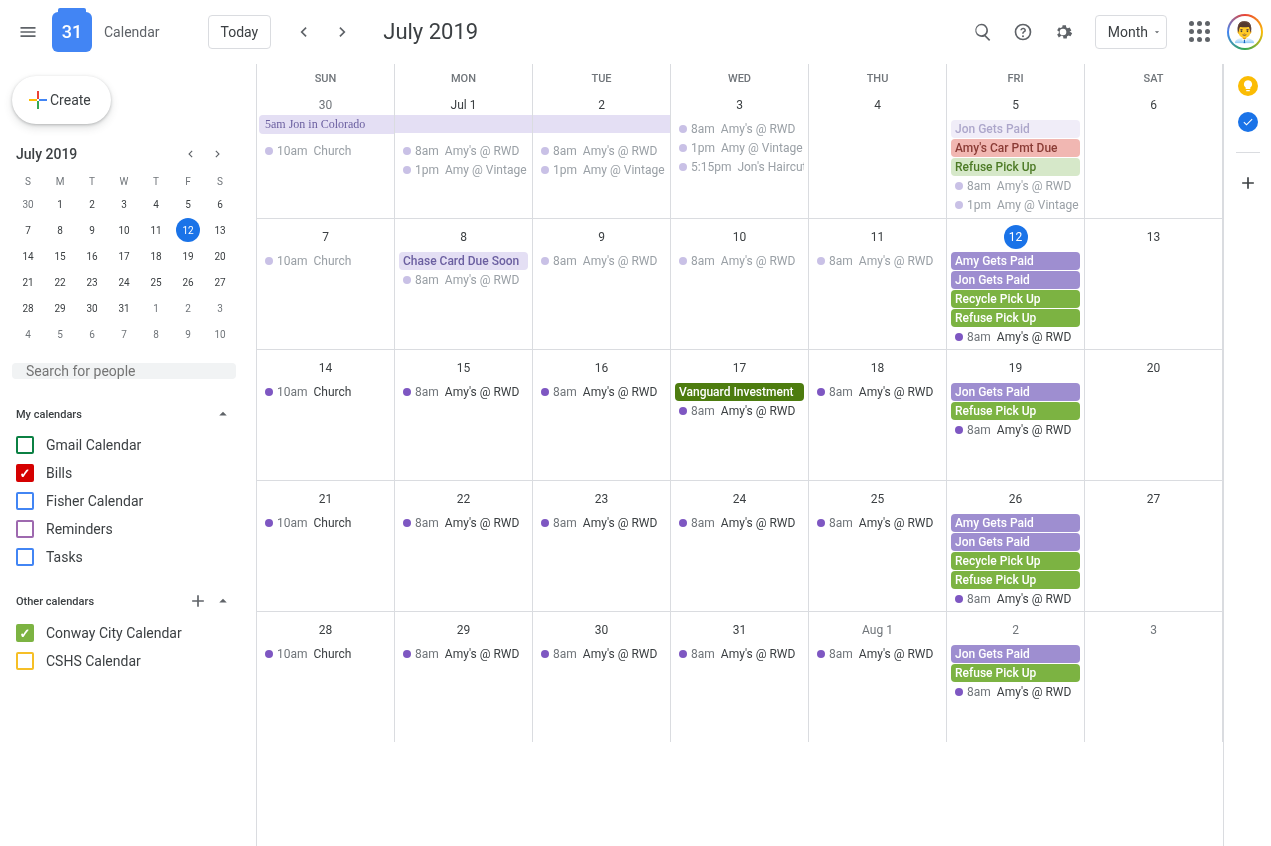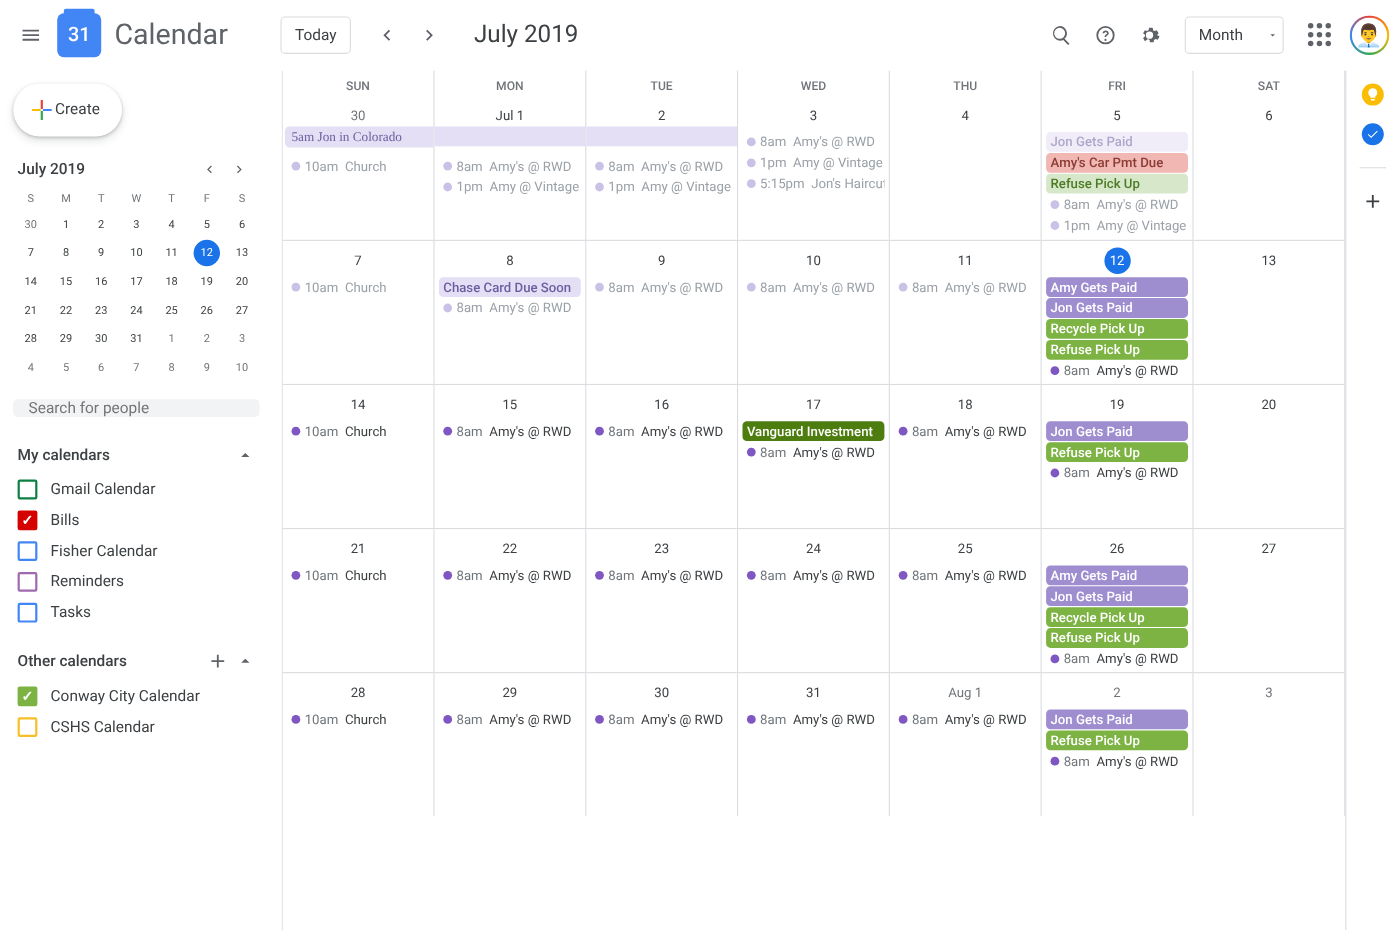--- a/index.html
+++ b/index.html
@@ -2,44 +2,44 @@
 <html><head>
 <meta charset="utf-8">
 <style>
 *{box-sizing:border-box;margin:0;padding:0;font-family:Roboto,Arial,sans-serif}
 body{background:#fff;color:#3c4043;overflow:hidden}
 .app{display:flex;flex-direction:column;height:846px;width:1271px}
 .header{display:flex;align-items:center;height:64px;padding:8px;border-bottom:1px solid #fff}
 .hdr-btn{width:40px;height:40px;display:flex;align-items:center;justify-content:center;border-radius:50%;cursor:pointer;color:#5f6368}
 .logo-box{width:40px;height:40px;background:#4285f4;border-radius:6px;display:flex;align-items:center;justify-content:center;color:#fff;font-size:18px;font-weight:500;margin:0 4px 0 4px;position:relative}
 .logo-box::before{content:"";position:absolute;top:-4px;left:6px;right:6px;height:8px;background:#4285f4;border-radius:2px 2px 0 0}
-.product{font-size:26px;color:#5f6368;margin-left:8px;margin-right:48px}
+.product{font-size:14px;color:#5f6368;margin-left:8px;margin-right:48px}
 .today-btn{border:1px solid #dadce0;border-radius:4px;padding:8px 12px;font-size:14px;color:#3c4043;cursor:pointer;background:#fff}
 .nav-arrows{display:flex;margin:0 12px}
 .period{font-size:22px;color:#3c4043;margin-left:8px}
 .spacer{flex:1}
-.view-select{border:1px solid #dadce0;border-radius:4px;padding:8px 4px 8px 12px;font-size:14px;color:#3c4043;display:flex;align-items:center;gap:22px;cursor:pointer;margin:0 12px}
+.view-select{border:1px solid #dadce0;border-radius:4px;padding:8px 4px 8px 12px;font-size:14px;color:#3c4043;display:flex;align-items:center;gap:4px;cursor:pointer;margin:0 12px}
 .apps-grid{display:grid;grid-template-columns:repeat(3,5px);grid-template-rows:repeat(3,5px);gap:3px}
 .apps-grid span{background:#5f6368;border-radius:50%}
 .avatar{width:36px;height:36px;border-radius:50%;border:2px solid transparent;background:linear-gradient(#fff,#fff) padding-box,conic-gradient(#ea4335,#fbbc05,#34a853,#4285f4,#ea4335) border-box;display:flex;align-items:center;justify-content:center;margin-left:8px;font-size:20px}
 .body{display:flex;flex:1;overflow:hidden}
 .sidebar{width:256px;padding:8px 16px 8px 8px;display:flex;flex-direction:column;overflow:hidden}
 .create-btn{display:inline-flex;align-items:center;gap:0;border:none;box-shadow:0 1px 3px rgba(60,64,67,.3),0 4px 8px rgba(60,64,67,.15);border-radius:24px;padding:12px 20px 12px 14px;font-size:14px;color:#3c4043;background:#fff;cursor:pointer;width:fit-content;margin:4px 0 16px 4px}
 .gplus svg{width:24px;height:24px}
 .mini-head{display:flex;align-items:center;padding:0 8px;margin-bottom:4px}
 .mini-title{font-size:14px;color:#3c4043;font-weight:500;flex:1}
 .mini-nav{width:28px;height:28px;display:flex;align-items:center;justify-content:center;cursor:pointer;color:#5f6368;border-radius:50%}
 .mini-grid{display:grid;grid-template-columns:repeat(7,1fr);text-align:center;font-size:10px;color:#70757a;padding:0 4px}
 .mini-grid .dh{padding:4px 0;color:#70757a;font-weight:400}
 .mini-grid .dc{padding:6px 0;color:#3c4043;cursor:pointer;border-radius:50%;width:24px;height:24px;margin:1px auto;display:flex;align-items:center;justify-content:center;font-size:10px}
 .mini-grid .dc.other{color:#70757a}
 .mini-grid .dc.today{background:#1a73e8;color:#fff}
 .search-people{margin:16px 4px 8px;background:#f1f3f4;border:none;border-radius:4px;padding:0 14px;font-size:14px;color:#5f6368;width:calc(100% - 8px)}
 .cal-section{margin-top:12px}
-.cal-head{display:flex;align-items:center;padding:6px 8px;font-size:14px;color:#3c4043;font-weight:500;cursor:pointer}
+.cal-head{display:flex;align-items:center;padding:6px 8px;font-size:11px;color:#3c4043;font-weight:500;cursor:pointer}
 .cal-head .sp{flex:1}
 .cal-list{padding:2px 0}
 .cal-item{display:flex;align-items:center;gap:12px;padding:5px 8px;font-size:14px;color:#3c4043;cursor:pointer}
 .chk{width:18px;height:18px;border:2px solid;border-radius:2px;display:flex;align-items:center;justify-content:center;flex-shrink:0}
 .chk.checked::after{content:"✓";color:#fff;font-size:13px;font-weight:bold}
 .main{flex:1;display:flex;overflow:hidden}
 .grid{flex:1;display:flex;flex-direction:column;border-left:1px solid #dadce0}
 .dow-row{display:grid;grid-template-columns:repeat(7,1fr);border-bottom:0}
 .dow{font-size:11px;color:#70757a;text-align:center;padding:8px 0 2px;font-weight:500;border-right:1px solid #dadce0}
 .weeks{flex:1;display:grid;grid-template-rows:repeat(6,1fr)}

